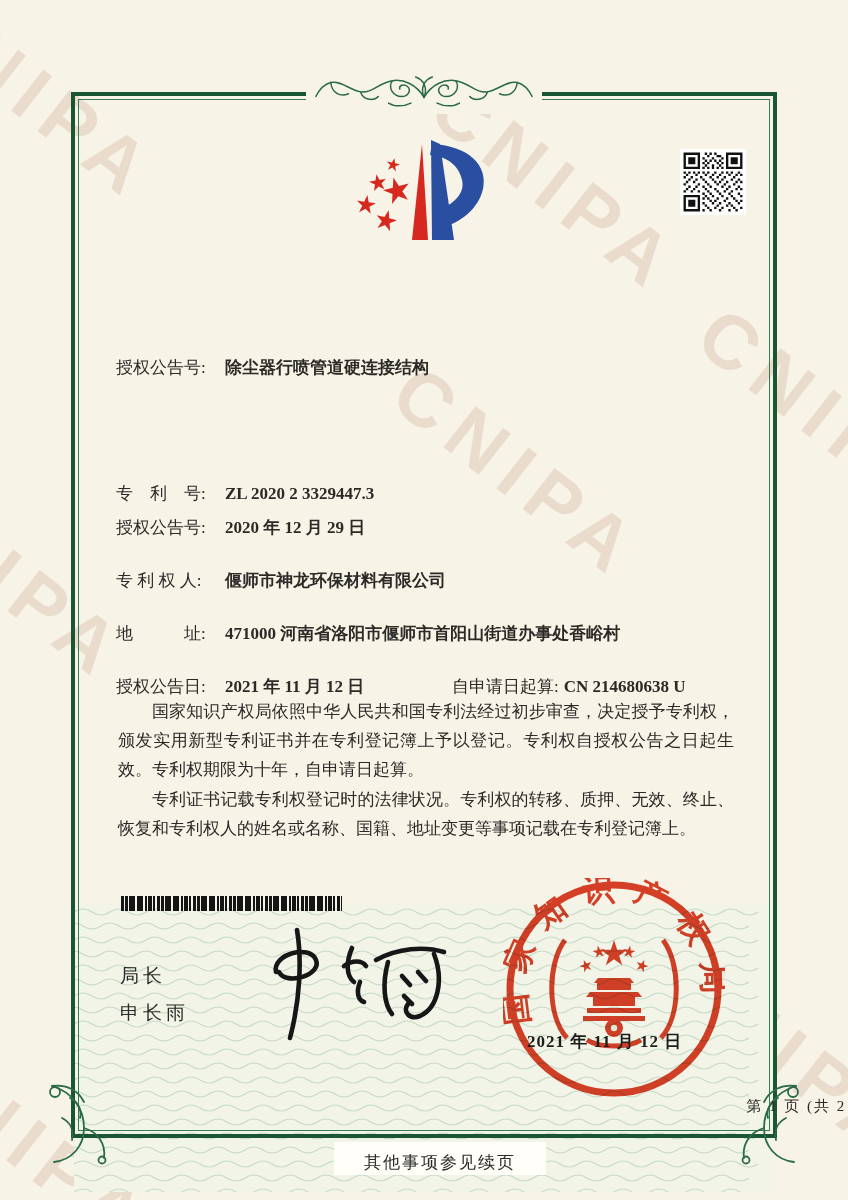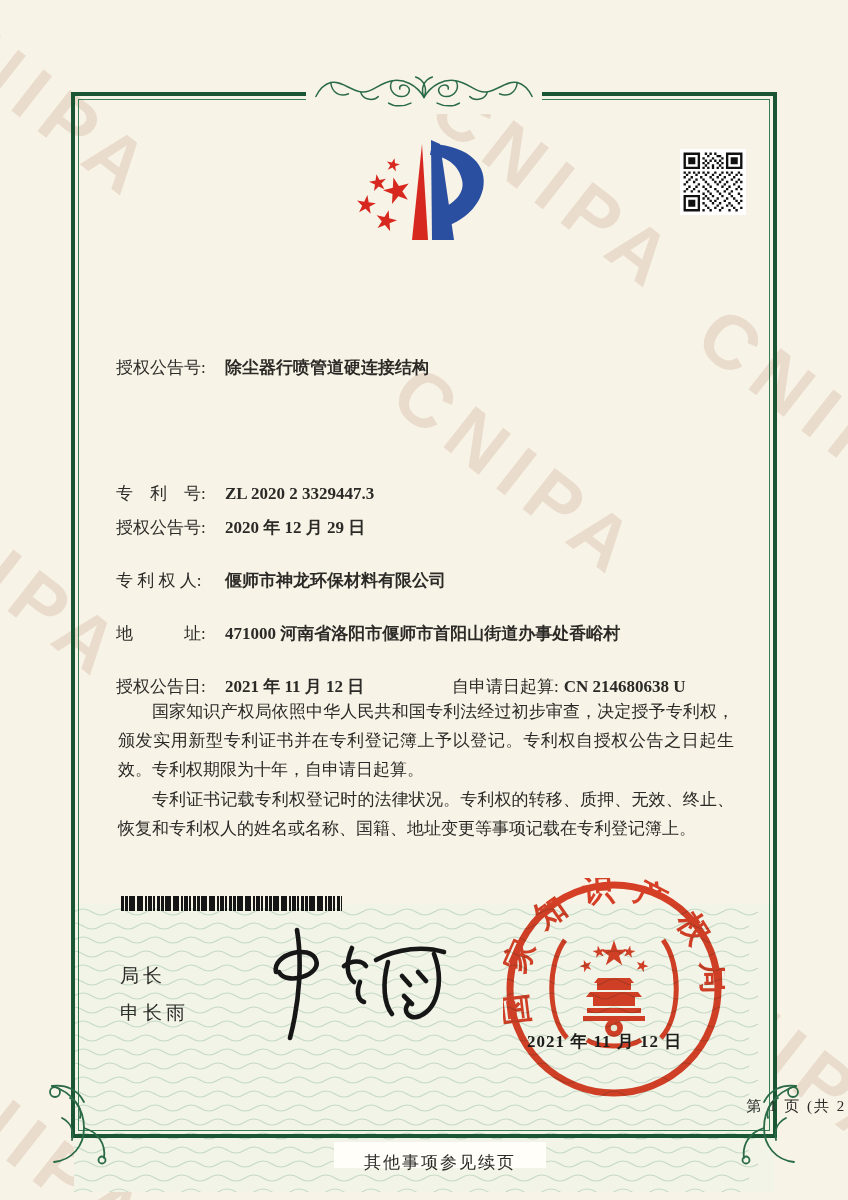--- a/index.html
+++ b/index.html
@@ -68,21 +68,21 @@
   .seal { position:absolute; left:503px; top:878px; z-index:3; mix-blend-mode:multiply; opacity:.96; }
   .seal-date {
     position:absolute; left:527px; top:1030px; z-index:4;
     font-size:17px; font-weight:700; letter-spacing:1px; color:#1f1d1b;
   }
   .page-num {
     position:absolute; left:0; top:1097px; width:100%; z-index:3;
     text-align:right; font-size:15px; letter-spacing:2px;margin-left:28px;
   }
   .note-box {
-    position:absolute; left:334px; top:1142px; width:212px; height:26px; z-index:3;
+    position:absolute; left:334px; top:1142px; width:212px; height:33px; z-index:3;
     background:#fffef8; text-align:center; padding-top:9px;
     font-size:17px; letter-spacing:2px;
   }
 </style>
 </head>
 <body>
 
 <div class="page">
 
   <div class="wm" style="left:-55px; top:-30px;">CNIPA</div>

